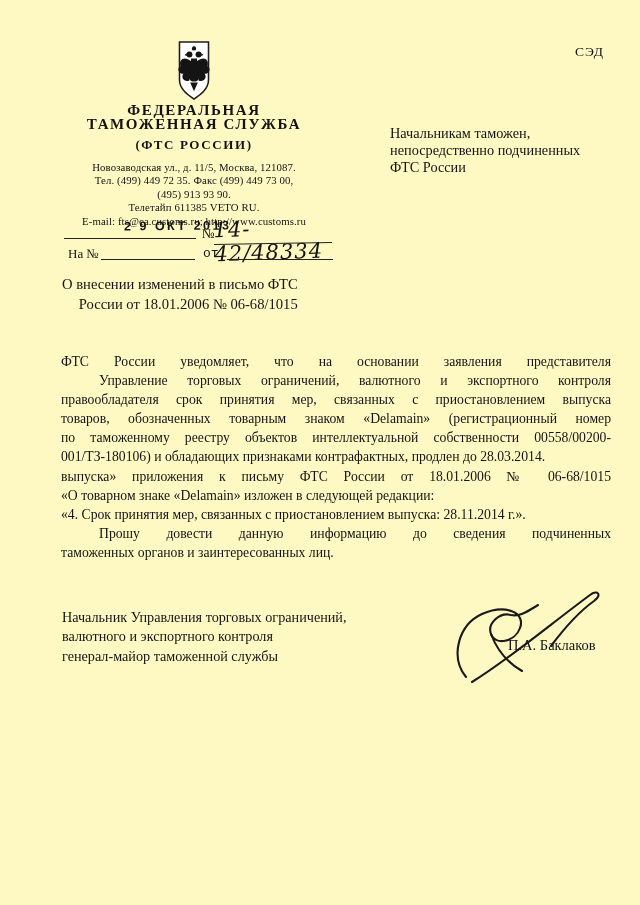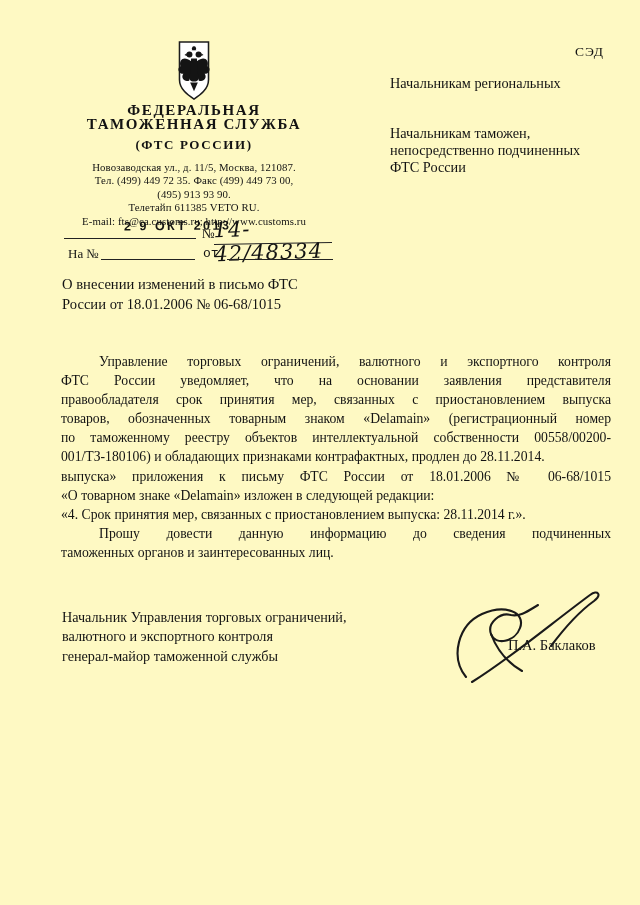--- a/index.html
+++ b/index.html
@@ -31,21 +31,21 @@
     position:absolute; left:214px; top:216px; width:130px;
     font-family:"DejaVu Serif", serif; font-style:italic;
     font-size:21px; letter-spacing:1px; transform:rotate(-2deg);
   }
   .line-number { left:214px; top:243px; width:118px; transform:rotate(-1deg); }
   .na-no { position:absolute; left:68px;  top:246px; font-size:13px;text-align:right; }
   .ot    { position:absolute; left:203px; top:246px; font-size:13px;font-family:Liberation Mono, monospace; }
   .line-nano { left:101px; top:259px; width:94px; }
   .line-ot   { left:227px; top:259px; width:106px; }
   
-  .subject { position:absolute; left:62px; top:275px; font-size:14.6px; line-height:19.5px; }
+  .subject { position:absolute; left:62px; top:275px; font-size:14.6px; line-height:19.5px;text-align:right; }
   
   .body-text { position:absolute; left:61px; top:352px; width:550px; font-size:13.7px; line-height:19.1px; }
   .bline { text-align:justify; text-align-last:justify; }
   .bline.jend { text-align-last:left; }
   .bline.ind { text-indent:38px; }
   
   .sig-position { position:absolute; left:62px; top:608px; font-size:14.2px; line-height:19.4px; }
   .signer-name  { position:absolute; left:508px; top:637px; font-size:14.5px; z-index:1; }
   .sig-svg      { position:absolute; left:450px; top:583px; z-index:2; }
 </style>
@@ -78,21 +78,20 @@
     <div class="addr">
       <div>Новозаводская ул., д. 11/5, Москва, 121087.</div>
       <div>Тел. (499) 449 72 35. Факс (499) 449 73 00,</div>
       <div>(495) 913 93 90.</div>
       <div>Телетайп 611385 VETO RU.</div>
       <div>E-mail: fts@ca.customs.ru; http://www.customs.ru</div>
     </div>
   </div>
 
   <div class="addressee-1">
-    <div>Начальникам региональных</div>
   </div>
   <div class="addressee-2">
     <div>Начальникам таможен,</div>
     <div>непосредственно подчиненных</div>
     <div>ФТС России</div>
   </div>
 
   <div class="stamp-date">2 9 ОКТ 2013</div>
   <div class="u-line line-date"></div>
   <div class="no-sign">№</div>
@@ -102,26 +101,26 @@
   <div class="u-line line-nano"></div>
   <div class="ot">от</div>
   <div class="u-line line-ot"></div>
 
   <div class="subject">
     <div>О внесении изменений в письмо ФТС</div>
     <div>России от 18.01.2006 № 06-68/1015</div>
   </div>
 
   <div class="body-text">
+    <div class="bline">ФТС России уведомляет, что на основании заявления представителя</div>
     <div class="bline ind">Управление торговых ограничений, валютного и экспортного контроля</div>
-    <div class="bline">ФТС России уведомляет, что на основании заявления представителя</div>
     <div class="bline">правообладателя срок принятия мер, связанных с приостановлением выпуска</div>
     <div class="bline">товаров, обозначенных товарным знаком «Delamain» (регистрационный номер</div>
     <div class="bline">по таможенному реестру объектов интеллектуальной собственности 00558/00200-</div>
-    <div class="bline jend">001/ТЗ-180106) и обладающих признаками контрафактных, продлен до 28.11.2014.</div>
+    <div class="bline jend">001/ТЗ-180106) и обладающих признаками контрафактных, продлен до 28.03.2014.</div>
     <div class="bline">выпуска» приложения к письму ФТС России от 18.01.2006 № 06-68/1015</div>
     <div class="bline jend">«О товарном знаке «Delamain» изложен в следующей редакции:</div>
     <div class="bline jend">«4. Срок принятия мер, связанных с приостановлением выпуска: 28.11.2014 г.».</div>
     <div class="bline ind">Прошу довести данную информацию до сведения подчиненных</div>
     <div class="bline jend">таможенных органов и заинтересованных лиц.</div>
   </div>
 
   <div class="sig-position">
     <div>Начальник Управления торговых ограничений,</div>
     <div>валютного и экспортного контроля</div>

